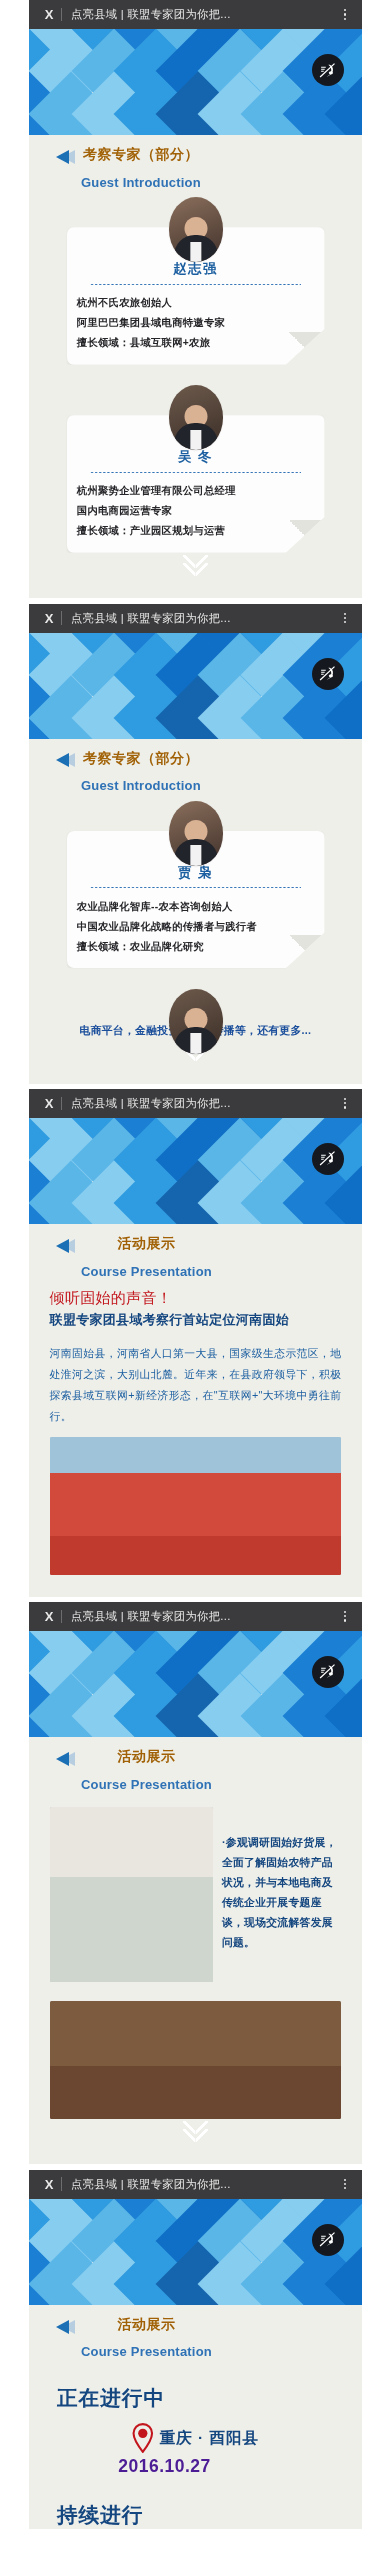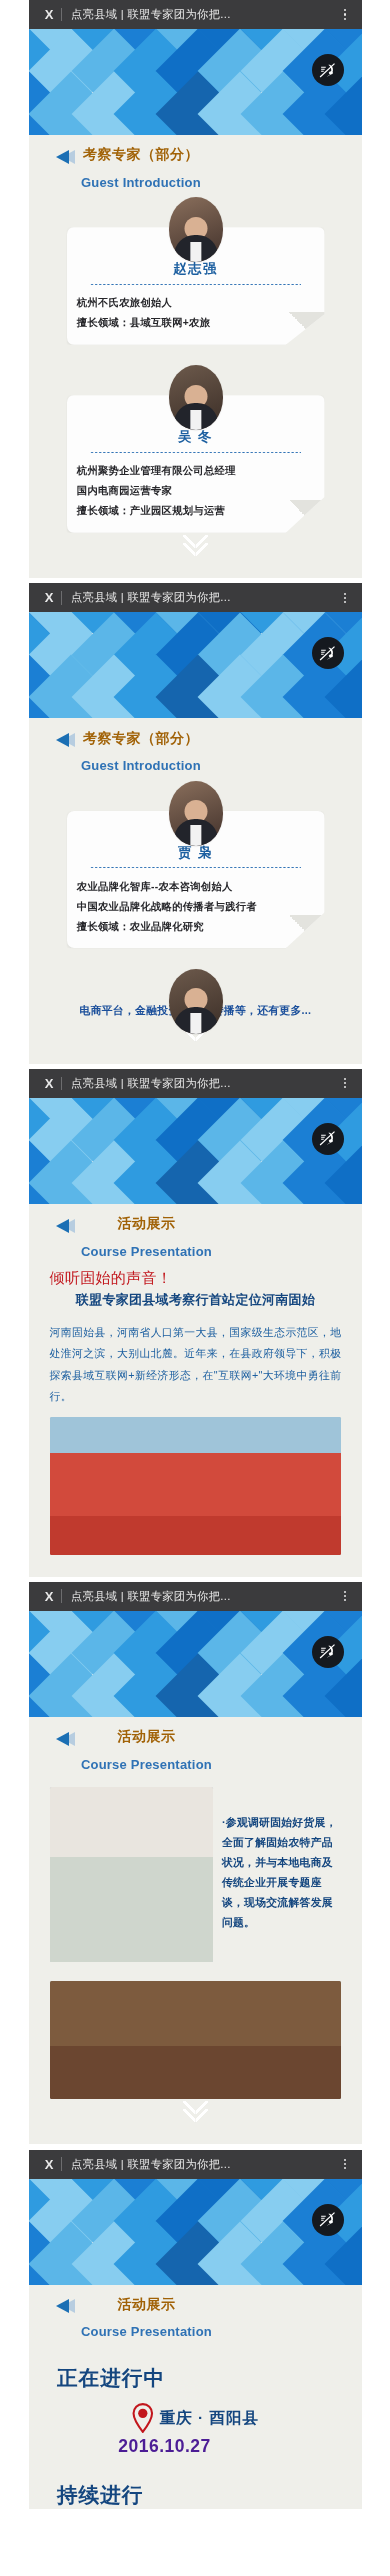--- a/index.html
+++ b/index.html
@@ -119,21 +119,21 @@
     padding:5.2px 0 0;letter-spacing:0.3px;
   }
   .pad-b{height:21.6px;}
 
   
   .cp-body{padding:8.2px 20.6px 0;}
   .cp-red{
     font-size:15px;font-weight:400;color:#c2161c;letter-spacing:0.3px;line-height:1.5;
   }
   .cp-blue-big{
-    font-size:13px;font-weight:700;color:#14467f;letter-spacing:0.3px;line-height:1.5;text-align:center;
+    font-size:13px;font-weight:700;color:#14467f;letter-spacing:0.3px;line-height:1.5;
   }
   .cp-para{
     font-size:10.8px;color:#1c5fa0;line-height:1.95;margin-top:13.4px;
     letter-spacing:0.3px;text-align:justify;
   }
   .photo{
     width:100%;height:118px;margin-top:10.3px;border-radius:1.5px;overflow:hidden;
     position:relative;background:#b9c4ca;
   }
   .photo.tall{height:138px;}
@@ -231,20 +231,21 @@
           <div class="avatar">
             <div class="sky" style="background:linear-gradient(160deg,#8a6f5c,#40302a)"></div>
             <div style="position:absolute;left:50%;top:30%;transform:translateX(-50%);width:23px;height:23px;border-radius:50%;background:#d9b193"></div>
             <div style="position:absolute;left:50%;bottom:0;transform:translateX(-50%);width:44px;height:27px;border-radius:20.6px 20.6px 0 0;background:#22242b"></div>
             <div style="position:absolute;left:50%;bottom:0;transform:translateX(-50%);width:11.3px;height:20.6px;background:#f2f2f2"></div>
           </div>
           <div class="card">
             <div class="ex-name">赵志强</div>
             <div class="dotline"></div>
             <div class="ex-line">杭州不氏农旅创始人</div>
+            <div class="ex-line">阿里巴巴集团县域电商特邀专家</div>
             <div class="ex-line">擅长领域：县域互联网+农旅</div>
             <div class="fold"></div>
           </div>
         </div>
         <div style="height: 13.4px;"></div>
         <div class="expert">
           <div class="avatar">
             <div class="sky" style="background:linear-gradient(160deg,#6d5a4c,#3a2d26)"></div>
             <div style="position:absolute;left:50%;top:30%;transform:translateX(-50%);width:23px;height:23px;border-radius:50%;background:#d9b193"></div>
             <div style="position:absolute;left:50%;bottom:0;transform:translateX(-50%);width:44px;height:27px;border-radius:20.6px 20.6px 0 0;background:#22242b"></div>

